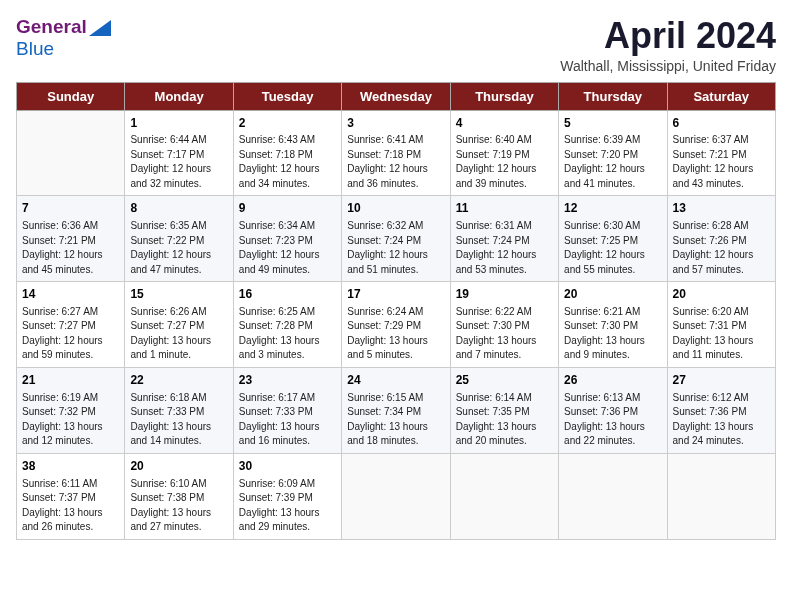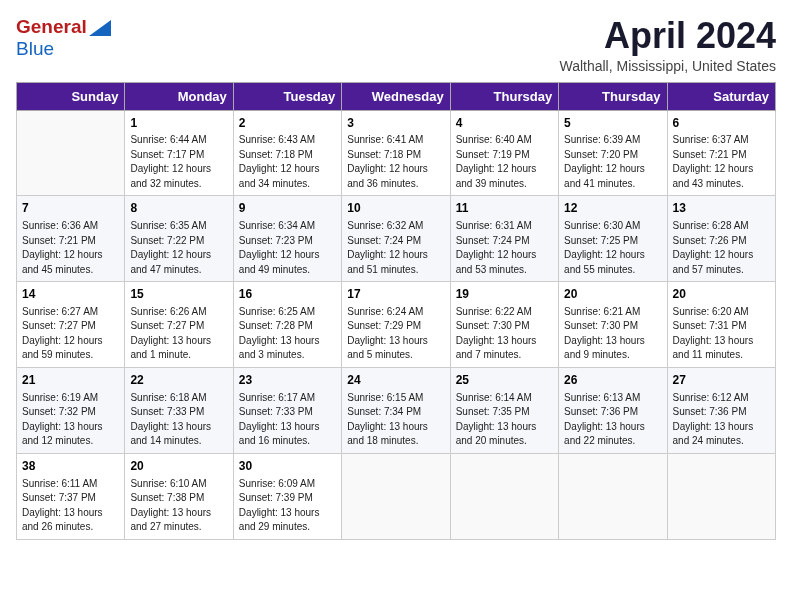--- a/index.html
+++ b/index.html
@@ -39,23 +39,23 @@
       font-size: 14px;
       color: #444;
       margin-top: 2px;
     }
     table {
       width: 100%;
       border-collapse: collapse;
       font-size: 11px;
     }
     thead tr th {
-      background-color: #4c1d95;
+      background-color: #7f1d1d;
       color: #fff;
-      text-align: right;
+      text-align: center;
       padding: 6px 6px;
       font-size: 13px;
       font-weight: bold;
       border: 1px solid #aaa;
     }
     tbody tr td {
       border: 1px solid #ccc;
       vertical-align: top;
       padding: 4px 5px;
       width: calc(100% / 7);
@@ -79,32 +79,32 @@
     .empty-cell {
       background: #f9f9f9;
     }
   </style>
 </head>
 <body>
 
 <div class="header">
   <div class="logo">
     <div class="logo-row">
-      <span style="font-size:19px;font-weight:bold;color:#b91c1c;">General</span>
+      <span style="font-size:19px;font-weight:bold;color:#701a75;">General</span>
       <svg width="22" height="16" viewBox="0 0 22 16" style="margin-left:2px;margin-top:2px;">
         <polygon points="0,16 22,0 22,16" fill="#1565c0"></polygon>
       </svg>
     </div>
     <div>
       <span style="font-size:19px;font-weight:normal;color:#1565c0;">Blue</span>
     </div>
   </div>
   <div class="title-block">
     <div class="month-title">April 2024</div>
-    <div class="location">Walthall, Mississippi, United States</div>
+    <div class="location">Walthall, Mississippi, United Friday</div>
   </div>
 </div>
 
 <table>
   <thead>
     <tr id="header-row">
         <th>Sunday</th>
         <th>Monday</th>
         <th>Tuesday</th>
         <th>Wednesday</th>

